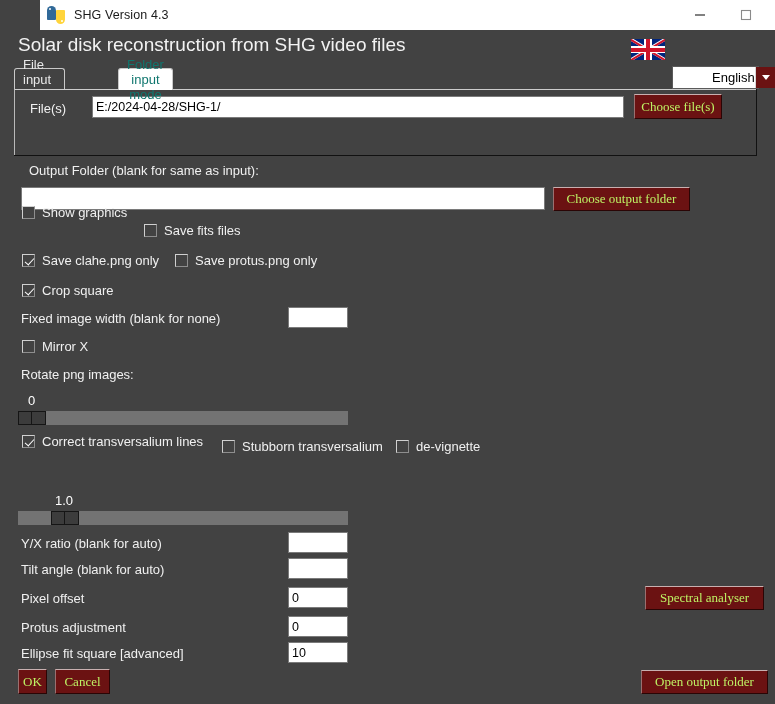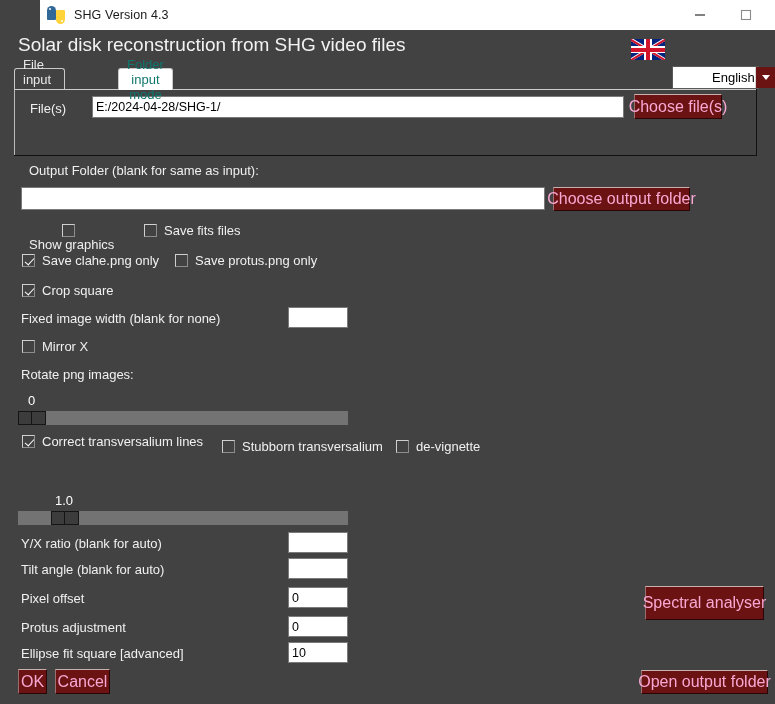--- a/index.html
+++ b/index.html
@@ -248,31 +248,32 @@
     color: #000000;
     display: flex;
     align-items: center;
     padding-left: 3px;
     overflow: hidden;
     white-space: nowrap;
   }
   .btn {
     position: absolute;
     background: #6b1212;
-    color: #f9a8d4;
-    font-size: 16px;
+    color: #bef264;
+    font-size: 13px;
     display: flex;
     align-items: center;
     justify-content: center;
     box-sizing: border-box;
     border-top: 1px solid #c8b0b0;
     border-left: 1px solid #9a7070;
     border-right: 1px solid #2a0505;
     border-bottom: 1px solid #2a0505;
     white-space: nowrap;
+    font-family: Liberation Serif, serif;
   }
 
   .cbrow {
     position: absolute;
     display: flex;
     align-items: center;
   }
   .cbox {
     width: 13px; height: 13px;
     box-sizing: border-box;
@@ -386,21 +387,21 @@
   <div class="tabpanel-inner-shadow"></div>
 
   <div class="lbl" style="left:30px; top:101px;">File(s)</div>
   <div class="txtfield" style="left:92px; top:96px; width:532px; height:22px;">E:/2024-04-28/SHG-1/</div>
   <div class="btn" style="left:634px; top:94px; width:88px; height:25px;">Choose file(s)</div>
 
   <div class="lbl" style="left:29px; top:163px;">Output Folder (blank for same as input):</div>
   <div class="txtfield" style="left:21px; top:187px; width:524px; height:23px;"></div>
   <div class="btn" style="left:553px; top:187px; width:137px; height:24px;">Choose output folder</div>
 
-  <div class="cbrow" style="left:22px; top:224px;flex-direction:column;">
+  <div class="cbrow" style="left:22px; top:205px;">
     <span class="cbox"></span>
     <span class="cblabel">Show graphics</span>
   </div>
   <div class="cbrow" style="left:144px; top:223px;">
     <span class="cbox"></span>
     <span class="cblabel">Save fits files</span>
   </div>
 
   <div class="cbrow" style="left:22px; top:253px;">
     <span class="cbox checked"></span>
@@ -456,19 +457,19 @@
 
   <div class="lbl" style="left:21px; top:591px;">Pixel offset</div>
   <div class="txtfield" style="left:288px; top:587px; width:60px; height:21px;">0</div>
 
   <div class="lbl" style="left:21px; top:620px;">Protus adjustment</div>
   <div class="txtfield" style="left:288px; top:616px; width:60px; height:21px;">0</div>
 
   <div class="lbl" style="left:21px; top:646px;">Ellipse fit square [advanced]</div>
   <div class="txtfield" style="left:288px; top:642px; width:60px; height:21px;">10</div>
 
-  <div class="btn" style="left:645px; top:586px; width:119px; height:34px;">Spectral analyser</div>
+  <div class="btn" style="left:645px; top:586px; width:119px; height:24px;">Spectral analyser</div>
   <div class="btn" style="left:641px; top:670px; width:127px; height:24px;">Open output folder</div>
 
   <div class="btn" style="left:18px; top:669px; width:29px; height:25px;">OK</div>
   <div class="btn" style="left:55px; top:669px; width:55px; height:25px;">Cancel</div>
 
 </div>
 
 </body></html>

